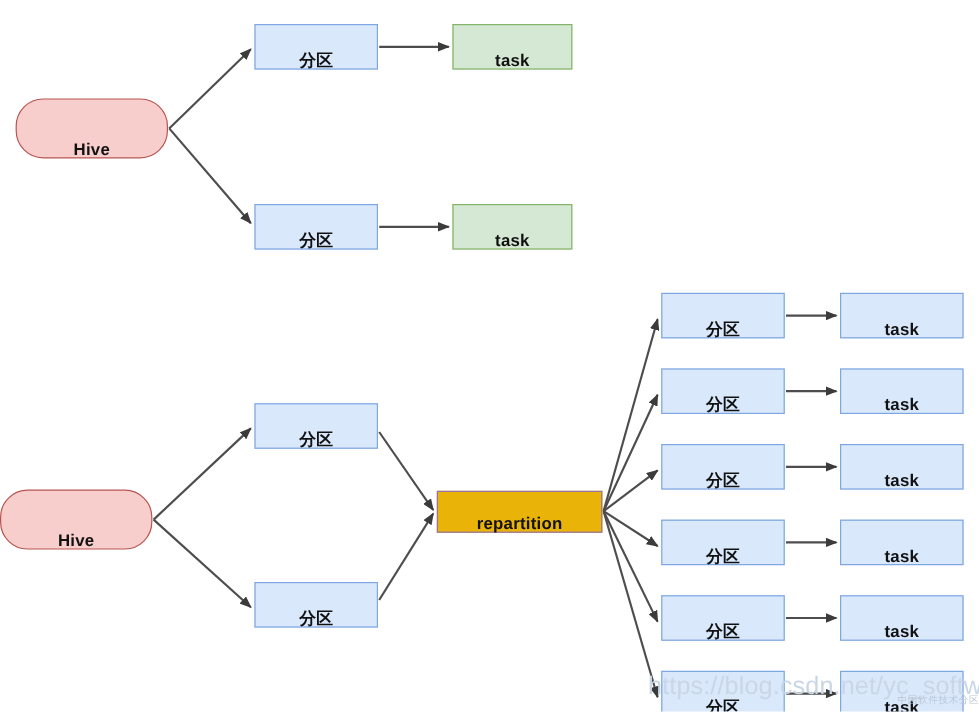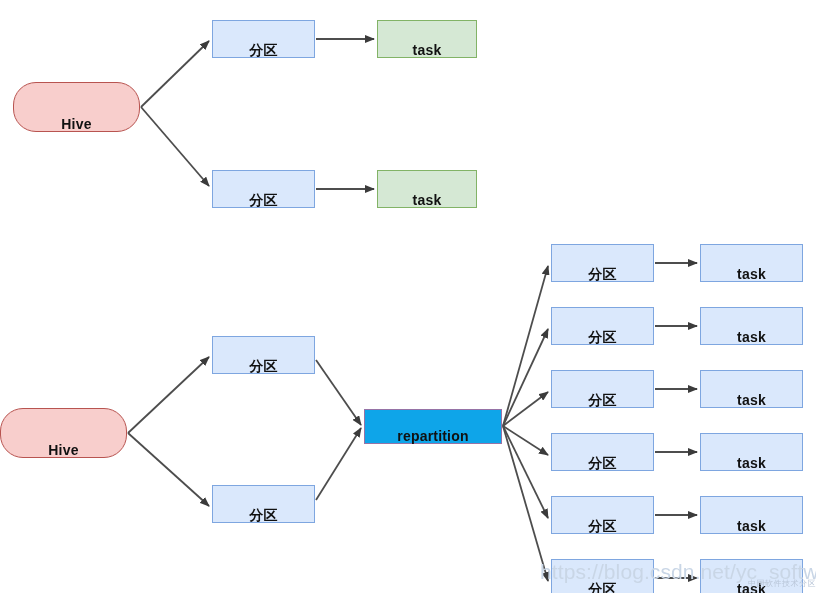--- a/index.html
+++ b/index.html
@@ -48,21 +48,21 @@
   }
   .node.partition {
     background: #dae8fc;
     border-color: #7ea6e0;
   }
   .node.task {
     background: #d5e8d4;
     border-color: #82b366;
   }
   .node.repartition {
-    background: #0ea5e9;
+    background: #eab308;
     border-color: #9673a6;
   }
   .node .label {
     display: block;
     line-height: 1;
   }
   .watermark {
     position: absolute;
     color: #c9d6e6;
     font-size: 21px;

